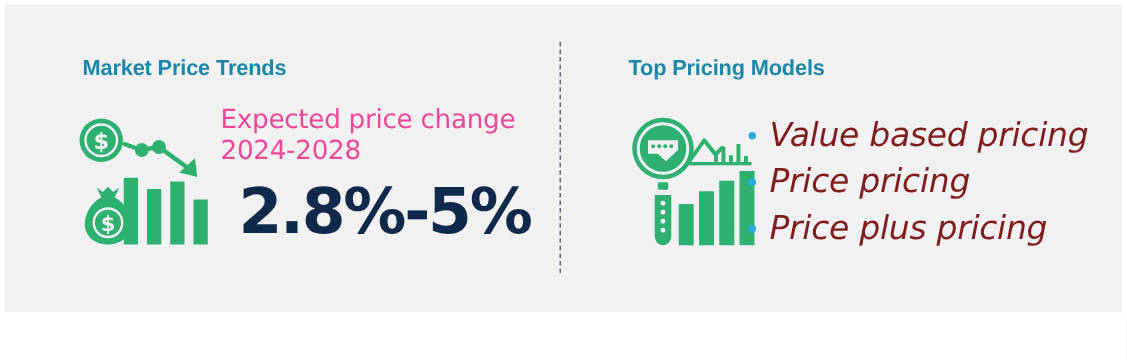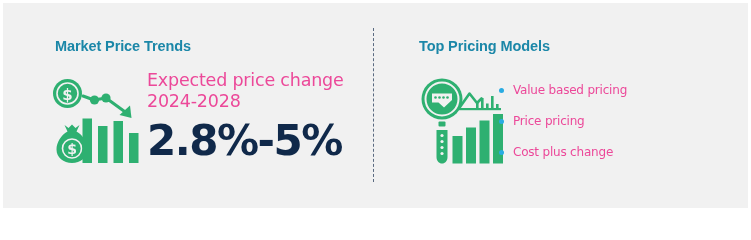--- a/index.html
+++ b/index.html
@@ -86,20 +86,21 @@
   }
   .big-value {
     margin-top: 6px;
     font-size: 42px;
     line-height: 46px;
     font-weight: bold;
     color: #10294a;
     font-family: "DejaVu Sans", sans-serif;
     letter-spacing: -1.5px;
     white-space: nowrap;
+    margin-left: 12px;
   }
 
   
   .right-icon {
     position: absolute;
     left: 63px;
     top: 78px;
     width: 92px;
     height: 88px;
   }
@@ -109,26 +110,27 @@
     top: 80px;
     margin: 0;
     padding: 0;
     list-style: none;
     width: 230px;
   }
   .bullet-list li {
     position: relative;
     padding-left: 14px;
     margin-bottom: 10px;
-    font-size: 12px;
+    font-size: 22px;
     line-height: 21px;
-    color: #ec4899;
+    color: #7f1d1d;
     font-family: "DejaVu Sans", sans-serif;
     letter-spacing: -0.2px;
     white-space: nowrap;
+    font-style: italic;
   }
   .bullet-list li:last-child { margin-bottom: 0; }
   .bullet-dot {
     position: absolute;
     left: 0;
     top: 8px;
     width: 5px;
     height: 5px;
     border-radius: 50%;
     background: #29abe2;
@@ -227,17 +229,17 @@
       <li>
         <span class="bullet-dot"></span>
         <span>Value based pricing</span>
       </li>
       <li>
         <span class="bullet-dot"></span>
         <span>Price pricing</span>
       </li>
       <li>
         <span class="bullet-dot"></span>
-        <span>Cost plus change</span>
+        <span>Price plus pricing</span>
       </li>
     </ul>
   </div>
 </div>
 
 </body></html>

